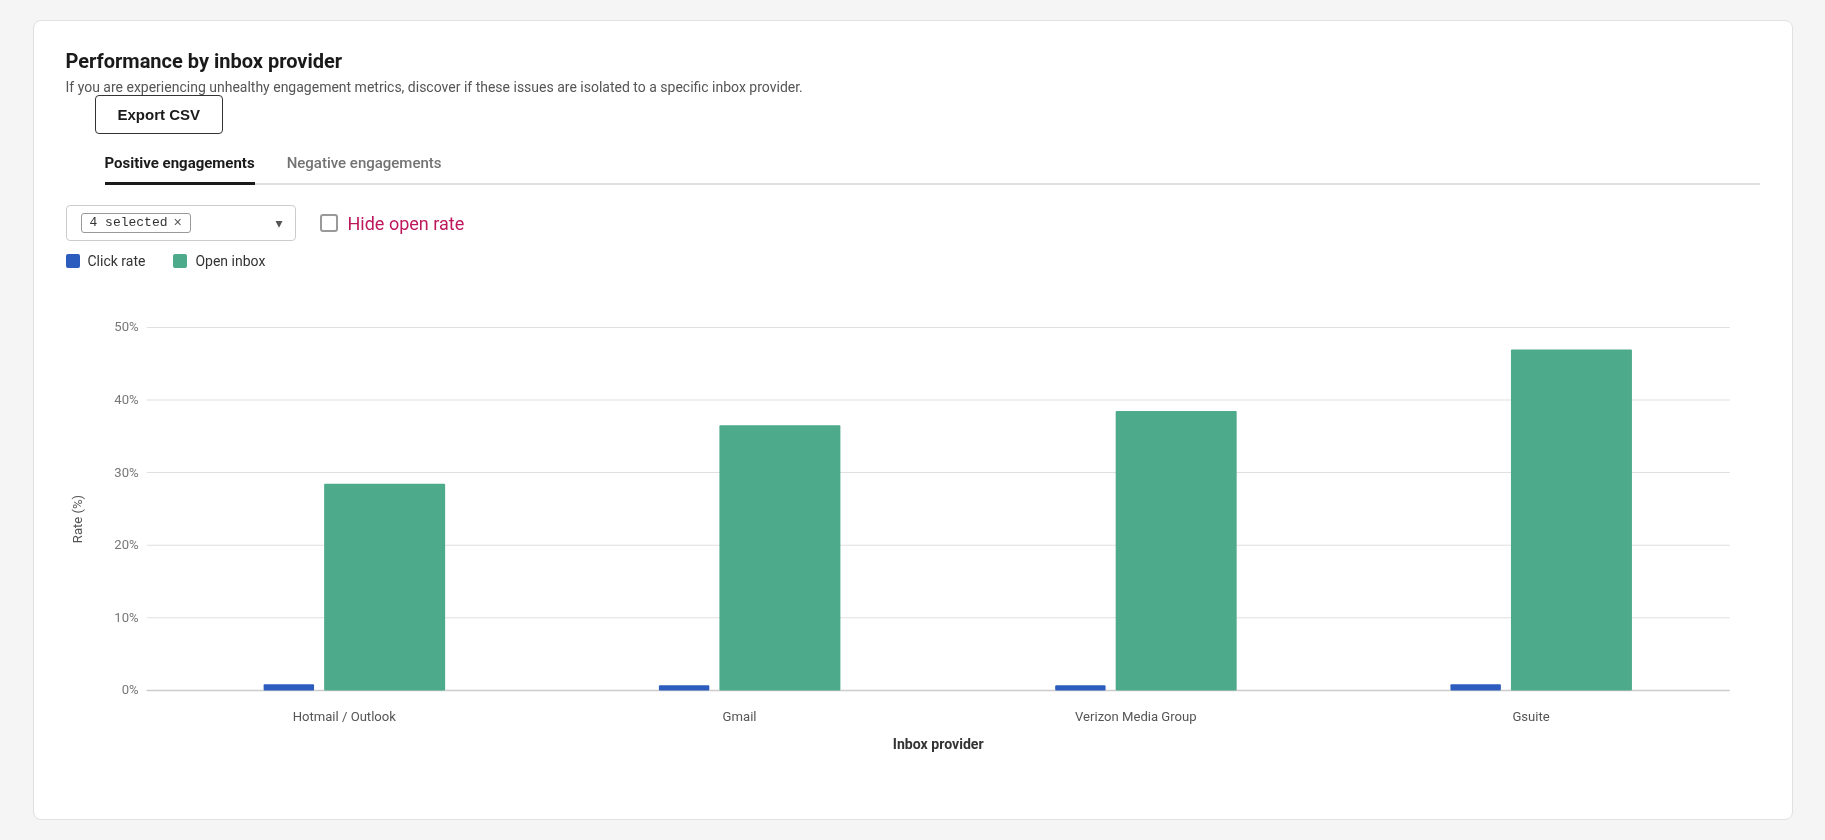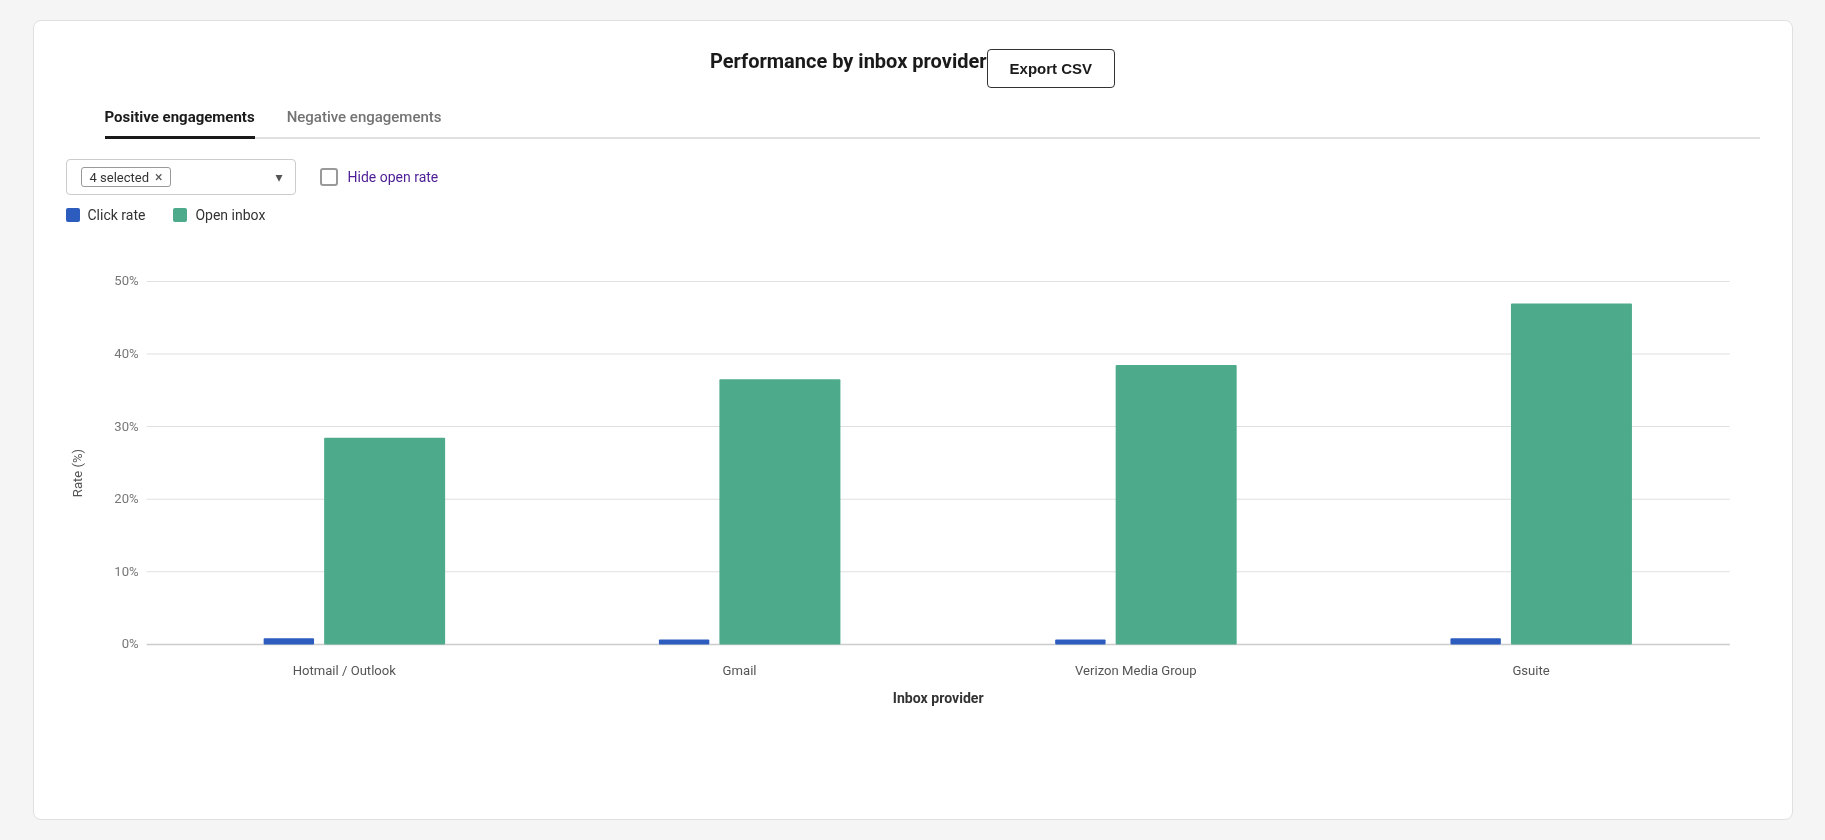--- a/index.html
+++ b/index.html
@@ -19,20 +19,21 @@
       padding: 28px 32px 24px 32px;
       width: 1760px;
       min-height: 800px;
       position: relative;
     }
     .header-row {
       display: flex;
       justify-content: center;
       align-items: flex-start;
       margin-bottom: 20px;
+      flex-direction: column;
     }
     .title-section {}
     .card-title {
       font-size: 20px;
       font-weight: 700;
       color: #1a1a1a;
       margin-bottom: 6px;
     }
     .card-subtitle {
       font-size: 14px;
@@ -41,20 +42,21 @@
     .export-btn {
       border: 1.5px solid #333;
       background: #fff;
       border-radius: 4px;
       padding: 10px 22px;
       font-size: 15px;
       font-weight: 600;
       cursor: pointer;
       color: #1a1a1a;
       white-space: nowrap;
+      margin-left: 29px;
     }
     .tabs {
       display: flex;
       gap: 32px;
       margin-bottom: 0;
       border-bottom: 2px solid #e0e0e0;
       margin-left: 39px;
     }
     .tab {
       font-size: 15px;
@@ -89,40 +91,41 @@
       gap: 8px;
       font-size: 14px;
     }
     .selector-badge {
       background: #fff;
       border: 1px solid #999;
       border-radius: 3px;
       padding: 1px 8px;
       font-size: 13px;
       display: flex;
-      align-items: flex-end;
+      align-items: flex-start;
       gap: 6px;
       color: #333;
+      font-family: Liberation Mono, monospace;
     }
     .badge-x {
       font-size: 14px;
       color: #555;
       cursor: pointer;
     }
     .dropdown-arrow {
       margin-left: auto;
       font-size: 14px;
       color: #555;
     }
     .hide-checkbox-row {
       display: flex;
       align-items: center;
       gap: 10px;
-      font-size: 14px;
-      color: #4c1d95;
+      font-size: 18px;
+      color: #be185d;
       cursor: pointer;
       text-align: right;
     }
     .custom-checkbox {
       width: 18px;
       height: 18px;
       border: 2px solid #999;
       border-radius: 3px;
       background: #fff;
       display: inline-block;
@@ -157,20 +160,21 @@
       height: 100%;
     }
   </style>
 </head>
 <body>
 
 <div class="card">
   <div class="header-row">
     <div class="title-section">
       <div class="card-title">Performance by inbox provider</div>
+      <div class="card-subtitle">If you are experiencing unhealthy engagement metrics, discover if these issues are isolated to a specific inbox provider.</div>
     </div>
     <button class="export-btn">Export CSV</button>
   </div>
 
   <div class="tabs">
     <div class="tab active">Positive engagements</div>
     <div class="tab">Negative engagements</div>
   </div>
 
   <div class="controls-row">

